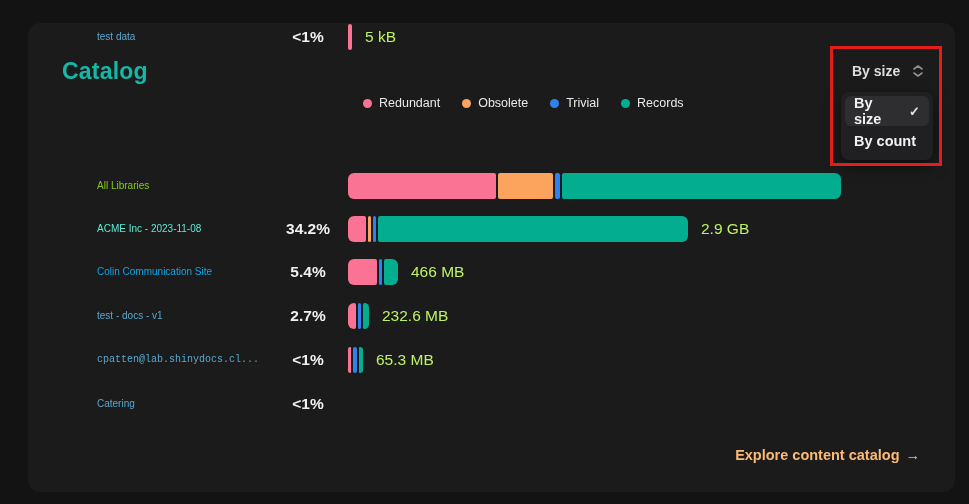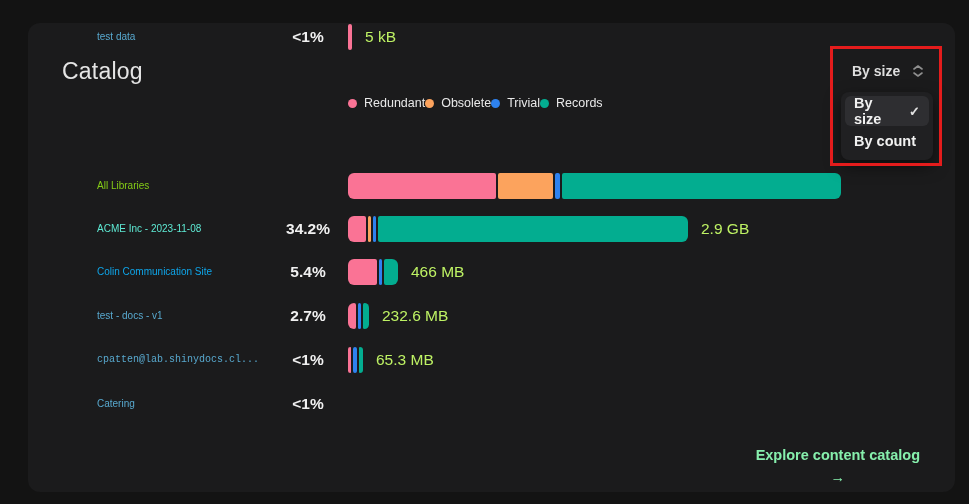--- a/index.html
+++ b/index.html
@@ -8,24 +8,24 @@
     position:relative; width:969px; height:504px; overflow:hidden;
     background:#131313;
     font-family:"Liberation Sans", sans-serif;
   }
   .card {
     position:absolute; left:28px; top:23px; width:927px; height:469px;
     background:#1b1b1c; border-radius:12px;
   }
   .card-title {
     position:absolute; left:34px; top:35px;
-    font-size:23px; font-weight:400; color:#e5e5e5; letter-spacing:.2px;
-  }
-  
-  .legend { position:absolute; left:320px; top:73px; display:flex; align-items:flex-end; }
+    font-size:23px; font-weight:700; color:#14b8a6; letter-spacing:.2px;
+  }
+  
+  .legend { position:absolute; left:335px; top:73px; display:flex; gap:22px; align-items:flex-end; }
   .legend-item { display:flex; align-items:center; gap:7px; }
   .legend-dot { width:9px; height:9px; border-radius:50%; }
   .legend-label { font-size:12.5px; color:#e9e9e9; }
   
   .row { position:absolute; left:0; width:927px; height:28px; }
   .row:nth-of-type(1){ top:105px; } .row:nth-of-type(2){ top:149px; }
   .row:nth-of-type(3){ top:192px; } .row:nth-of-type(4){ top:235px; }
   .row:nth-of-type(5){ top:279px; } .row:nth-of-type(6){ top:323px; }
   .row:nth-of-type(7){ top:367px; }
   .lib {
@@ -198,20 +198,20 @@
     <div class="menu">
       <div class="opt selected">
         <span>By size</span>
         <span class="check">✓</span>
       </div>
       <div class="opt">
         <span>By count</span>
       </div>
     </div>
 
-    <a class="explore" style="color: #86efac; flex-direction: column;">
+    <a class="explore" style="color: #fdba74;">
       <span>Explore content catalog</span>
       <span>→</span>
     </a>
   </section>
 
   <div class="annotation" style="border-color: rgb(228, 28, 28);"></div>
 </div>
 
 </body></html>

